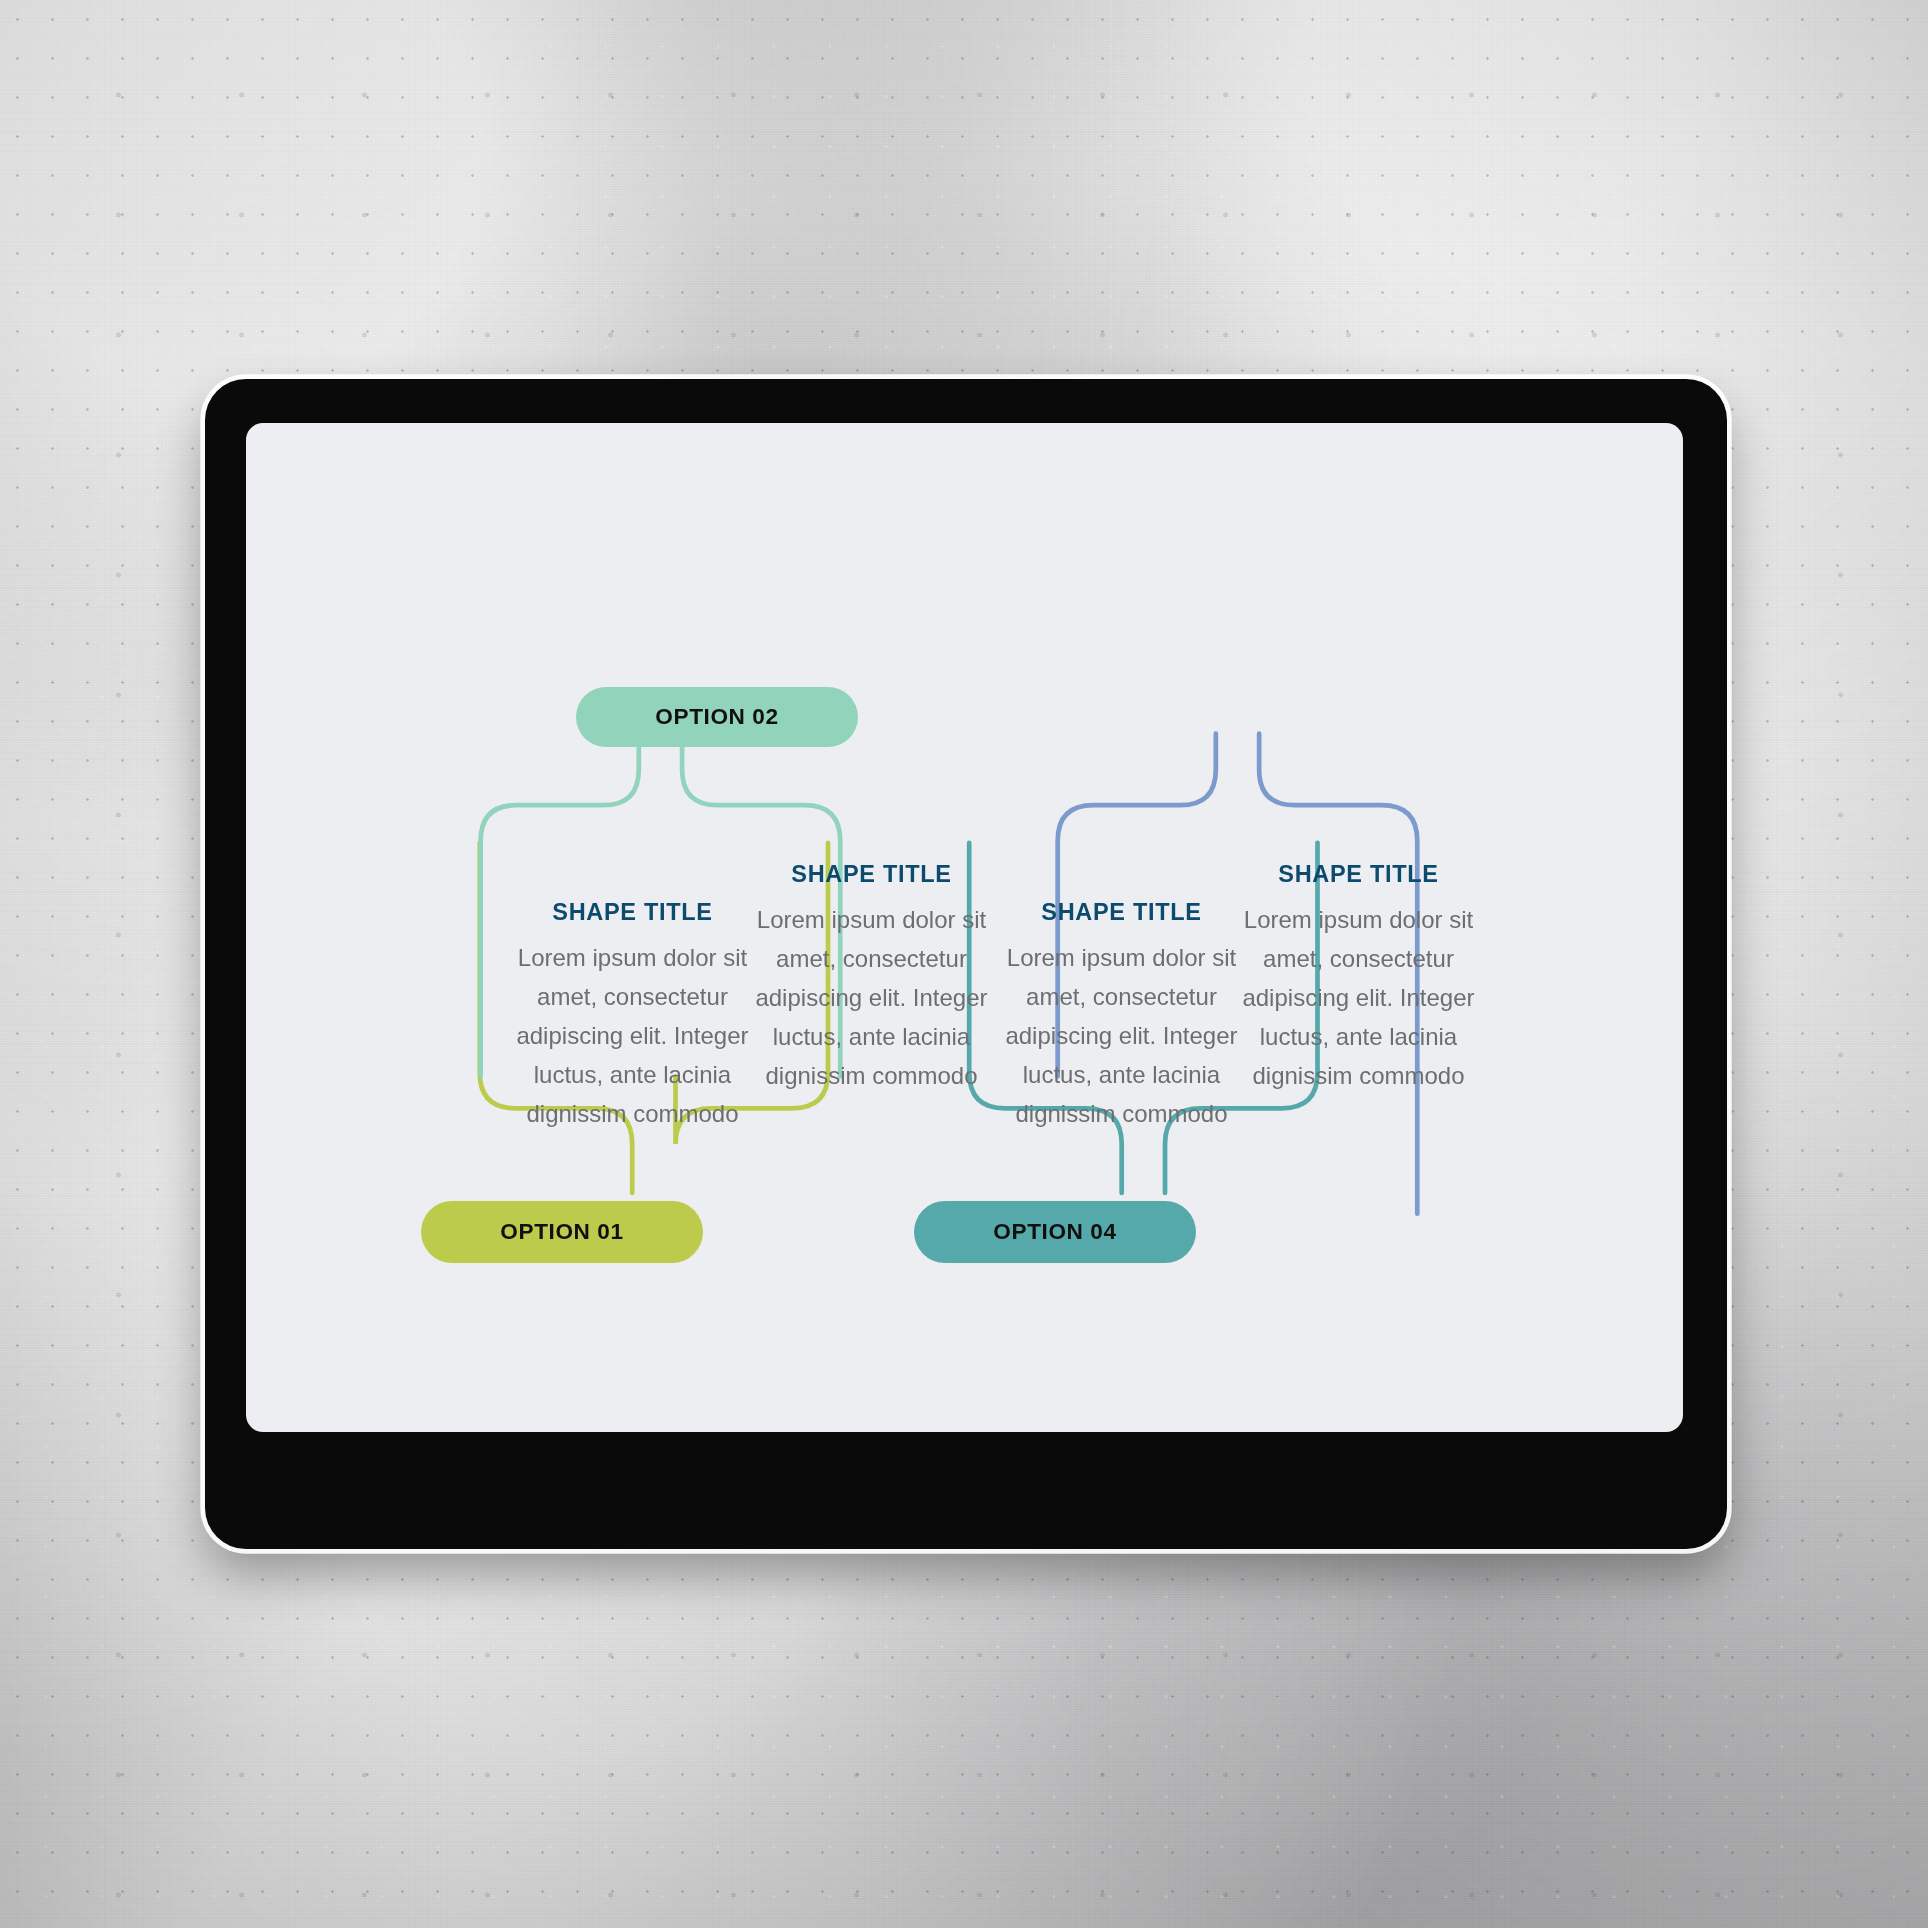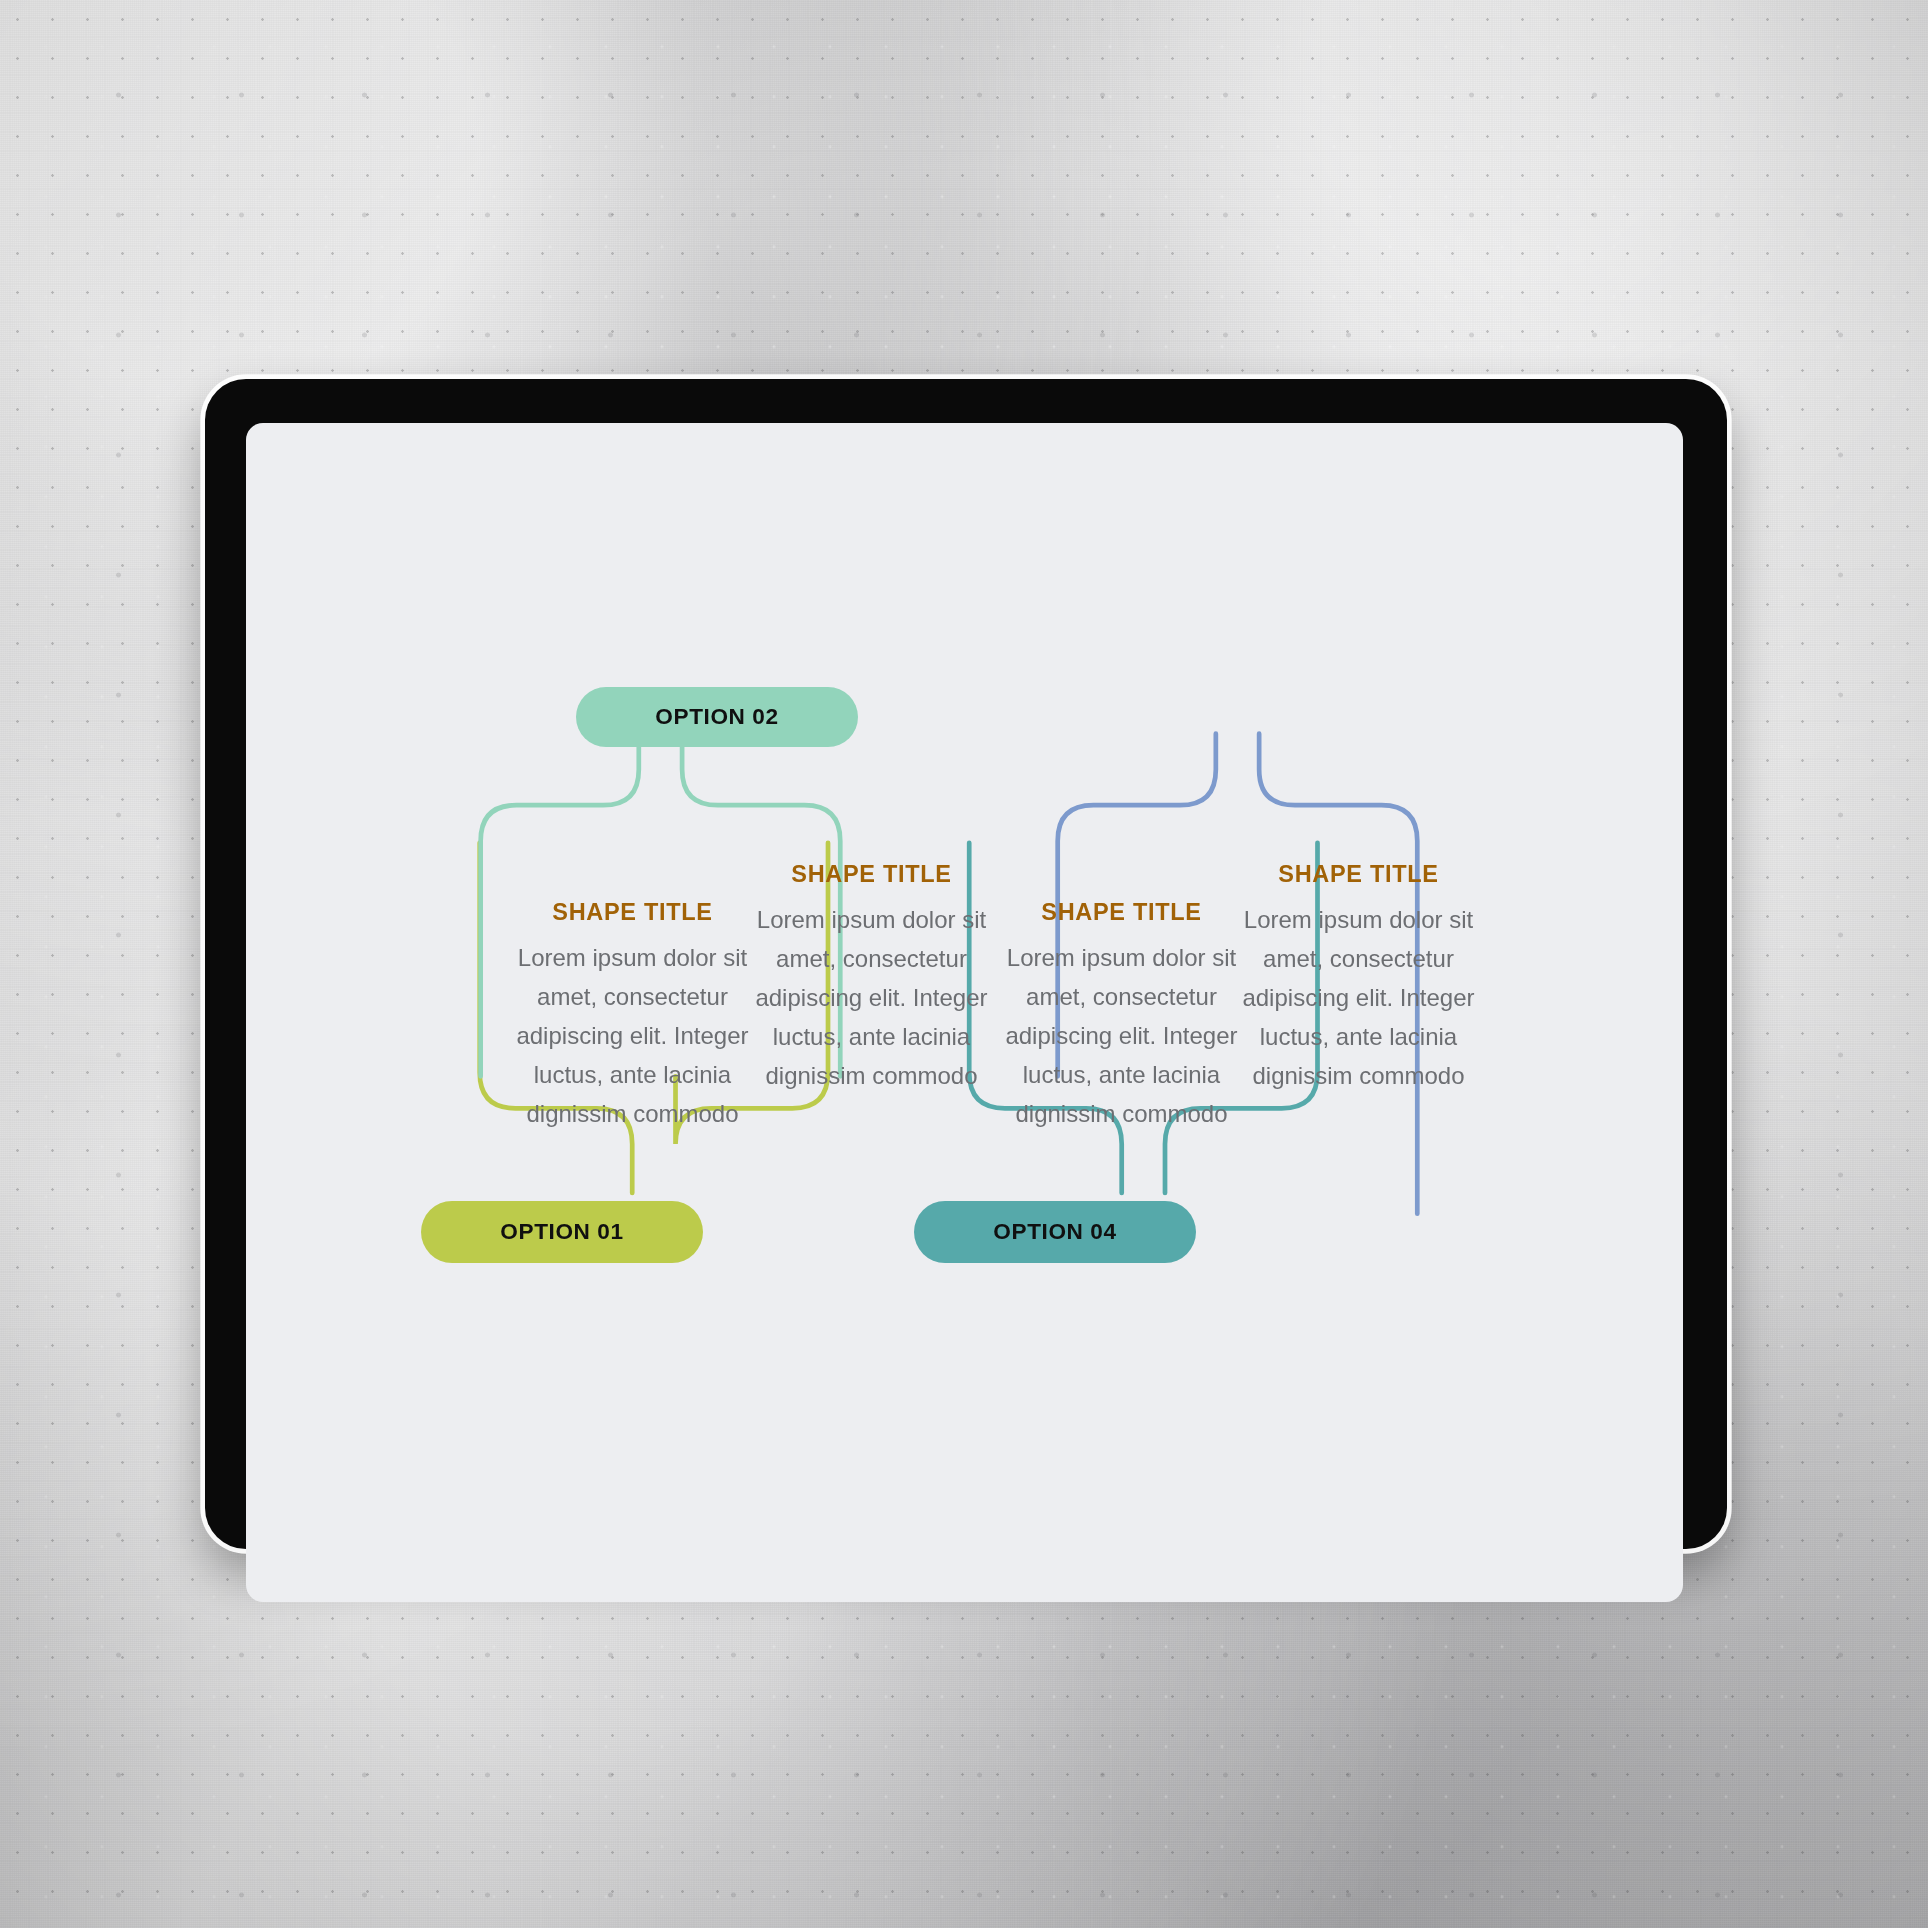--- a/index.html
+++ b/index.html
@@ -48,38 +48,38 @@
     background:radial-gradient(ellipse at 50% 45%, rgba(0,0,0,0) 46%, rgba(0,0,0,.13) 100%);
   }
 
   
   #tablet{
     position:absolute;left:205px;top:379px;width:1522px;height:1170px;
     background:#0a0a0a;border-radius:41px;
     box-shadow:0 0 0 4.7px rgba(255,255,255,.92), 0 24.5px 49px rgba(0,0,0,.33);
   }
   #screen{
-    position:absolute;left:41px;top:44px;width:1437px;height:1179px;
+    position:absolute;left:41px;top:44px;width:1437px;height:1009px;
     background:#edeef1;border-radius:17px;overflow:hidden;
   }
 
   
   #slide{position:absolute;inset:0;}
   #wires{position:absolute;left:0;top:0;width:1437px;height:1075px;}
 
   .pill{
     position:absolute;display:flex;align-items:center;justify-content:center;
     border-radius:941px;color:#101010;font-weight:700;letter-spacing:0.6px;
     font-size:22.6px;font-family:"Liberation Sans",sans-serif;
     white-space:nowrap;
   }
 
   .block{position:absolute;text-align:center;}
   .block .t{
-    font-size:23.5px;font-weight:700;color:#a16207;letter-spacing:0.7px;
+    font-size:23.5px;font-weight:700;color:#0c4a6e;letter-spacing:0.7px;
     font-family:"Liberation Sans",sans-serif;margin:0 0 13px 0;
   }
   .block .b{
     font-size:24px;line-height:1.62;color:#6c6e72;font-weight:400;
     font-family:"Liberation Sans",sans-serif;margin:0;
   }
 </style>
 </head>
 <body>
 

